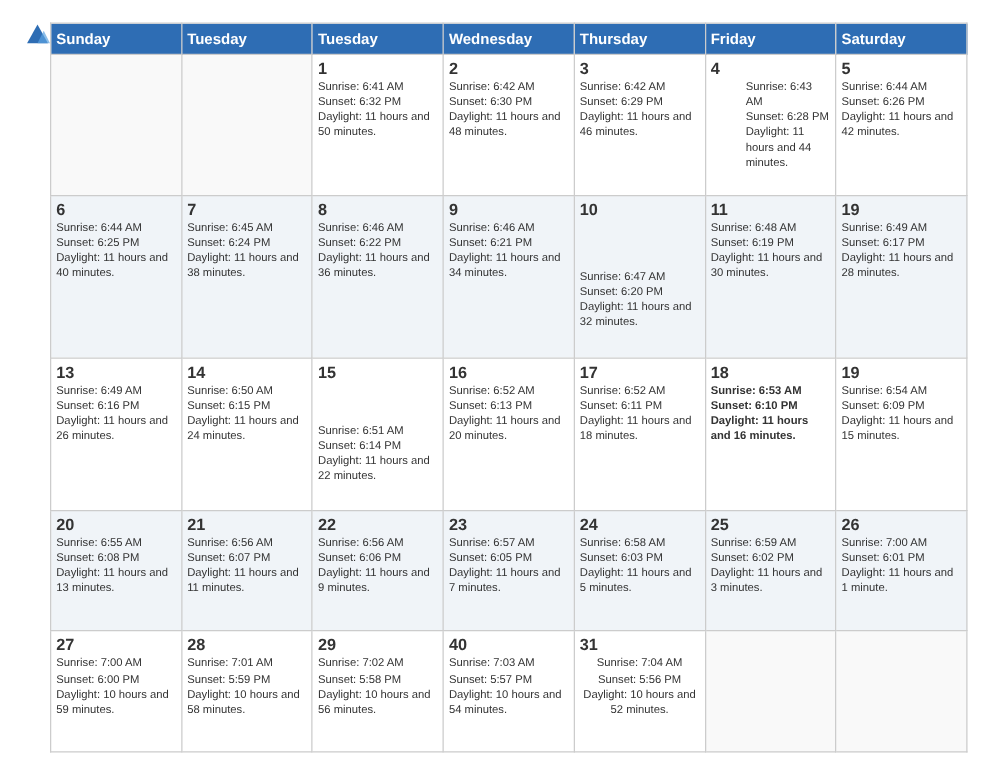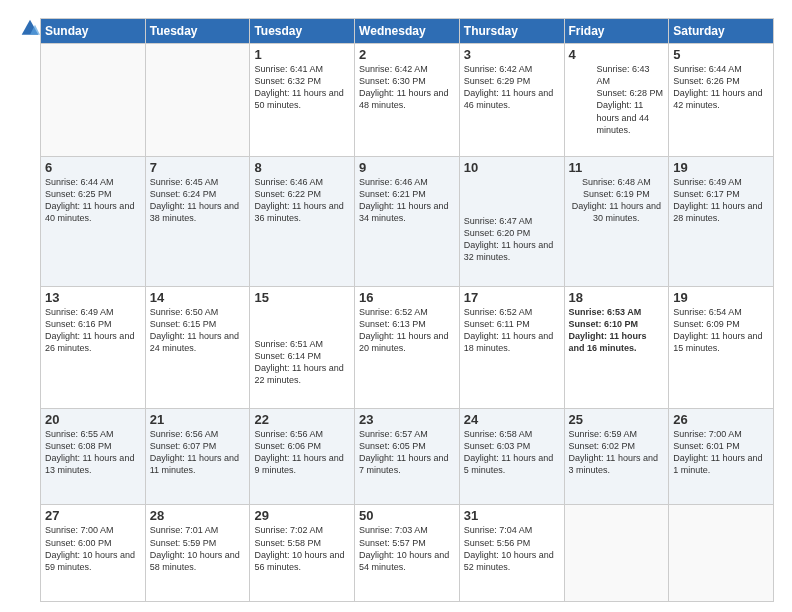--- a/index.html
+++ b/index.html
@@ -202,21 +202,21 @@
 Daylight: 11 hours and 34 minutes.</div>
           </td>
           <td>
             <span class="day-number">10</span>
             <div class="day-info" style="white-space: pre-line; margin-top: 40px;">Sunrise: 6:47 AM
 Sunset: 6:20 PM
 Daylight: 11 hours and 32 minutes.</div>
           </td>
           <td>
             <span class="day-number">11</span>
-            <div class="day-info" style="white-space: pre-line; text-align: center;">Sunrise: 6:48 AM
+            <div class="day-info" style="white-space: pre-line;">Sunrise: 6:48 AM
 Sunset: 6:19 PM
 Daylight: 11 hours and 30 minutes.</div>
           </td>
           <td>
             <span class="day-number">19</span>
             <div class="day-info" style="white-space: pre-line;">Sunrise: 6:49 AM
 Sunset: 6:17 PM
 Daylight: 11 hours and 28 minutes.</div>
           </td>
         </tr>
@@ -321,28 +321,28 @@
 Sunset: 5:59 PM
 Daylight: 10 hours and 58 minutes.</div>
           </td>
           <td>
             <span class="day-number">29</span>
             <div class="day-info" style="white-space: pre-line;">Sunrise: 7:02 AM
 Sunset: 5:58 PM
 Daylight: 10 hours and 56 minutes.</div>
           </td>
           <td>
-            <span class="day-number">50</span>
+            <span class="day-number">40</span>
             <div class="day-info" style="white-space: pre-line;">Sunrise: 7:03 AM
 Sunset: 5:57 PM
 Daylight: 10 hours and 54 minutes.</div>
           </td>
           <td>
             <span class="day-number">31</span>
-            <div class="day-info" style="white-space: pre-line;">Sunrise: 7:04 AM
+            <div class="day-info" style="white-space: pre-line; text-align: center;">Sunrise: 7:04 AM
 Sunset: 5:56 PM
 Daylight: 10 hours and 52 minutes.</div>
           </td>
           <td class="empty"></td>
           <td class="empty"></td>
         </tr>
       </tbody>
   </table>
 </div>
 

